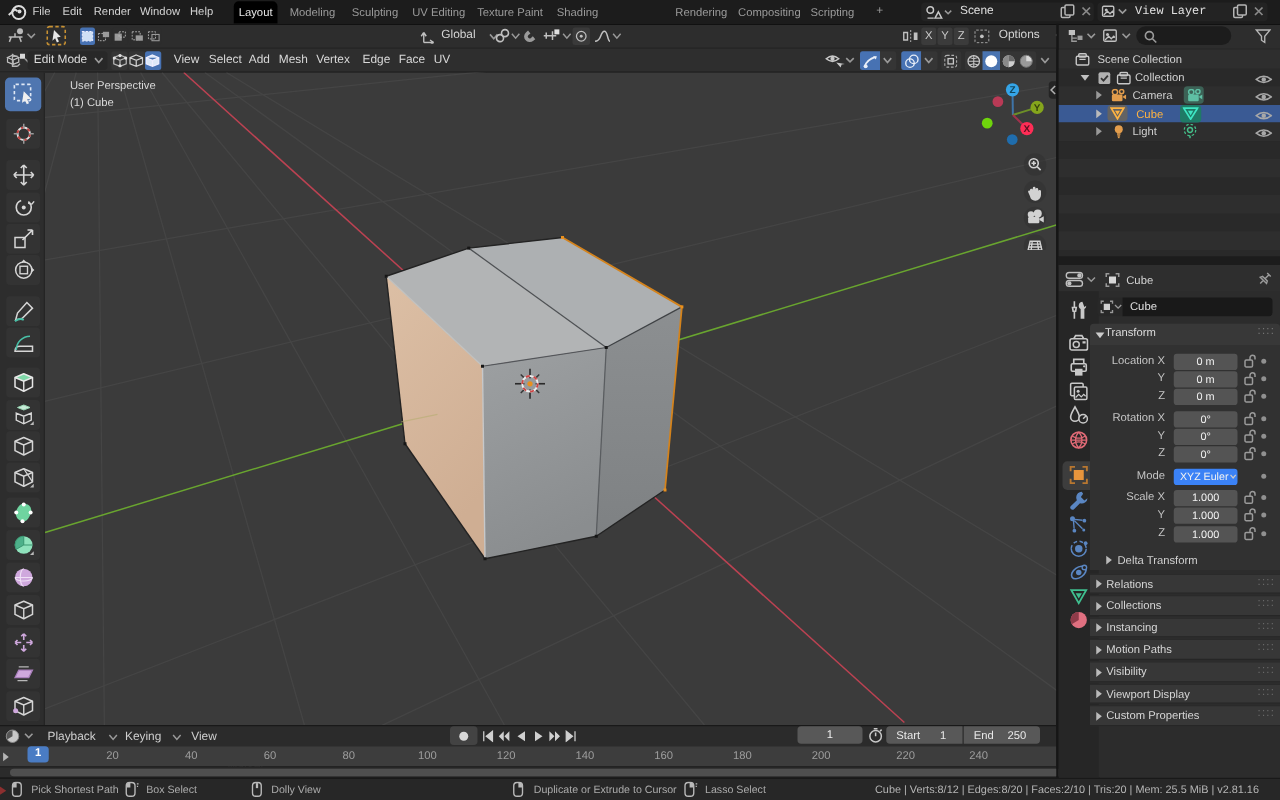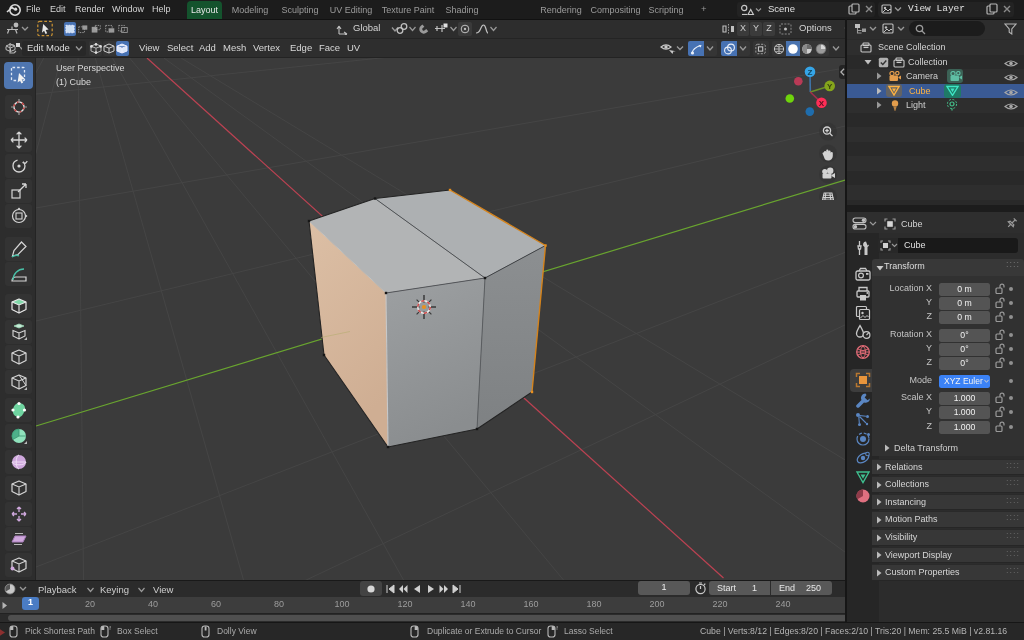--- a/index.html
+++ b/index.html
@@ -14,21 +14,21 @@
 <svg class="ab" style="left:6px;top:2px" width="16" height="15" viewBox="0 0 16 15">
 <circle cx="9" cy="8" r="5.2" fill="none" stroke="#dcdcdc" stroke-width="1.6"></circle>
 <circle cx="9.6" cy="7.2" r="1.6" fill="#dcdcdc"></circle>
 <path d="M1 10 L6 5.5 L8 7" stroke="#dcdcdc" stroke-width="1.6" fill="none"></path>
 </svg>
 <span class="t" style="left:26px;top:4px;font-size:9px;">File</span>
 <span class="t" style="left:50px;top:4px;font-size:9px;">Edit</span>
 <span class="t" style="left:75px;top:4px;font-size:9px;">Render</span>
 <span class="t" style="left:112px;top:4px;font-size:9px;">Window</span>
 <span class="t" style="left:152px;top:4px;font-size:9px;">Help</span>
-<div class="ab" style="left:187px;top:1px;width:35px;height:18px;background:#14532d;border-radius:4px 4px 0 0;text-align:center;font-size:9px;color:#e6e6e6;padding-top:3.5px;white-space:nowrap;overflow:hidden;">Layout</div>
+<div class="ab" style="left:187px;top:1px;width:35px;height:18px;background:#000000;border-radius:4px 4px 0 0;text-align:center;font-size:9px;color:#e6e6e6;padding-top:3.5px;white-space:nowrap;overflow:hidden;">Layout</div>
 <div class="ab" style="left:228px;top:1px;width:44px;height:18px;text-align:center;font-size:9px;color:#9b9b9b;padding-top:3.5px;white-space:nowrap;overflow:hidden;">Modeling</div>
 <div class="ab" style="left:278px;top:1px;width:44px;height:18px;text-align:center;font-size:9px;color:#9b9b9b;padding-top:3.5px;white-space:nowrap;overflow:hidden;">Sculpting</div>
 <div class="ab" style="left:328px;top:1px;width:46px;height:18px;text-align:center;font-size:9px;color:#9b9b9b;padding-top:3.5px;white-space:nowrap;overflow:hidden;">UV Editing</div>
 <div class="ab" style="left:380px;top:1px;width:56px;height:18px;text-align:center;font-size:9px;color:#9b9b9b;padding-top:3.5px;white-space:nowrap;overflow:hidden;">Texture Paint</div>
 <div class="ab" style="left:440px;top:1px;width:44px;height:18px;text-align:center;font-size:9px;color:#9b9b9b;padding-top:3.5px;white-space:nowrap;overflow:hidden;">Shading</div>
 <div class="ab" style="left:488px;top:1px;width:45px;height:36px;text-align:left;font-size:9px;color:#9b9b9b;padding-top:18px;white-space:nowrap;overflow:hidden;">Animation</div>
 <div class="ab" style="left:539px;top:1px;width:44px;height:18px;text-align:center;font-size:9px;color:#9b9b9b;padding-top:3.5px;white-space:nowrap;overflow:hidden;">Rendering</div>
 <div class="ab" style="left:589px;top:1px;width:53px;height:18px;text-align:center;font-size:9px;color:#9b9b9b;padding-top:3.5px;white-space:nowrap;overflow:hidden;">Compositing</div>
 <div class="ab" style="left:644px;top:1px;width:44px;height:18px;text-align:center;font-size:9px;color:#9b9b9b;padding-top:3.5px;white-space:nowrap;overflow:hidden;">Scripting</div>
 <span class="t" style="left:701px;top:3px;color:#9b9b9b;">+</span>
@@ -537,21 +537,21 @@
 <span class="ab" style="left:78px;top:599px;width:24px;text-align:center;font-size:9px;color:#9d9d9d;">20</span>
 <span class="ab" style="left:141px;top:599px;width:24px;text-align:center;font-size:9px;color:#9d9d9d;">40</span>
 <span class="ab" style="left:204px;top:599px;width:24px;text-align:center;font-size:9px;color:#9d9d9d;">60</span>
 <span class="ab" style="left:267px;top:599px;width:24px;text-align:center;font-size:9px;color:#9d9d9d;">80</span>
 <span class="ab" style="left:330px;top:599px;width:24px;text-align:center;font-size:9px;color:#9d9d9d;">100</span>
 <span class="ab" style="left:393px;top:599px;width:24px;text-align:center;font-size:9px;color:#9d9d9d;">120</span>
 <span class="ab" style="left:456px;top:599px;width:24px;text-align:center;font-size:9px;color:#9d9d9d;">140</span>
 <span class="ab" style="left:519px;top:599px;width:24px;text-align:center;font-size:9px;color:#9d9d9d;">160</span>
 <span class="ab" style="left:582px;top:599px;width:24px;text-align:center;font-size:9px;color:#9d9d9d;">180</span>
 <span class="ab" style="left:645px;top:599px;width:24px;text-align:center;font-size:9px;color:#9d9d9d;">200</span>
-<span class="ab" style="left:708px;top:599px;width:24px;text-align:center;font-size:9px;color:#9d9d9d;">220</span>
+<span class="ab" style="left:708px;top:599px;width:24px;text-align:right;font-size:9px;color:#9d9d9d;">220</span>
 <span class="ab" style="left:771px;top:599px;width:24px;text-align:center;font-size:9px;color:#9d9d9d;">240</span>
 <div class="ab" style="left:22px;top:597px;width:17px;height:13px;background:#4a7cc4;border-radius:3px;font-size:9px;font-weight:bold;color:#fff;text-align:center;">1</div>
 <svg class="ab" style="left:1px;top:601px" width="7" height="9" viewBox="0 0 7 9">
     <path d="M1.5 1 L6 4.5 L1.5 8z" fill="#b5b5b5"></path>
   </svg>
 <div class="ab" style="left:0;top:613px;width:845px;height:9px;background:#2b2b2b;border-top:1px solid #222;"></div>
 <div class="ab" style="left:8px;top:614.5px;width:849px;height:6.5px;background:#4f4f4f;border-radius:3px;width:844px;"></div>
 <div class="ab" style="left:846px;top:615px;width:12px;height:6px;"></div>
 
 <div class="ab" style="left:0;top:622px;width:1024px;height:18px;background:#272727;border-top:1px solid #161616;"></div>

